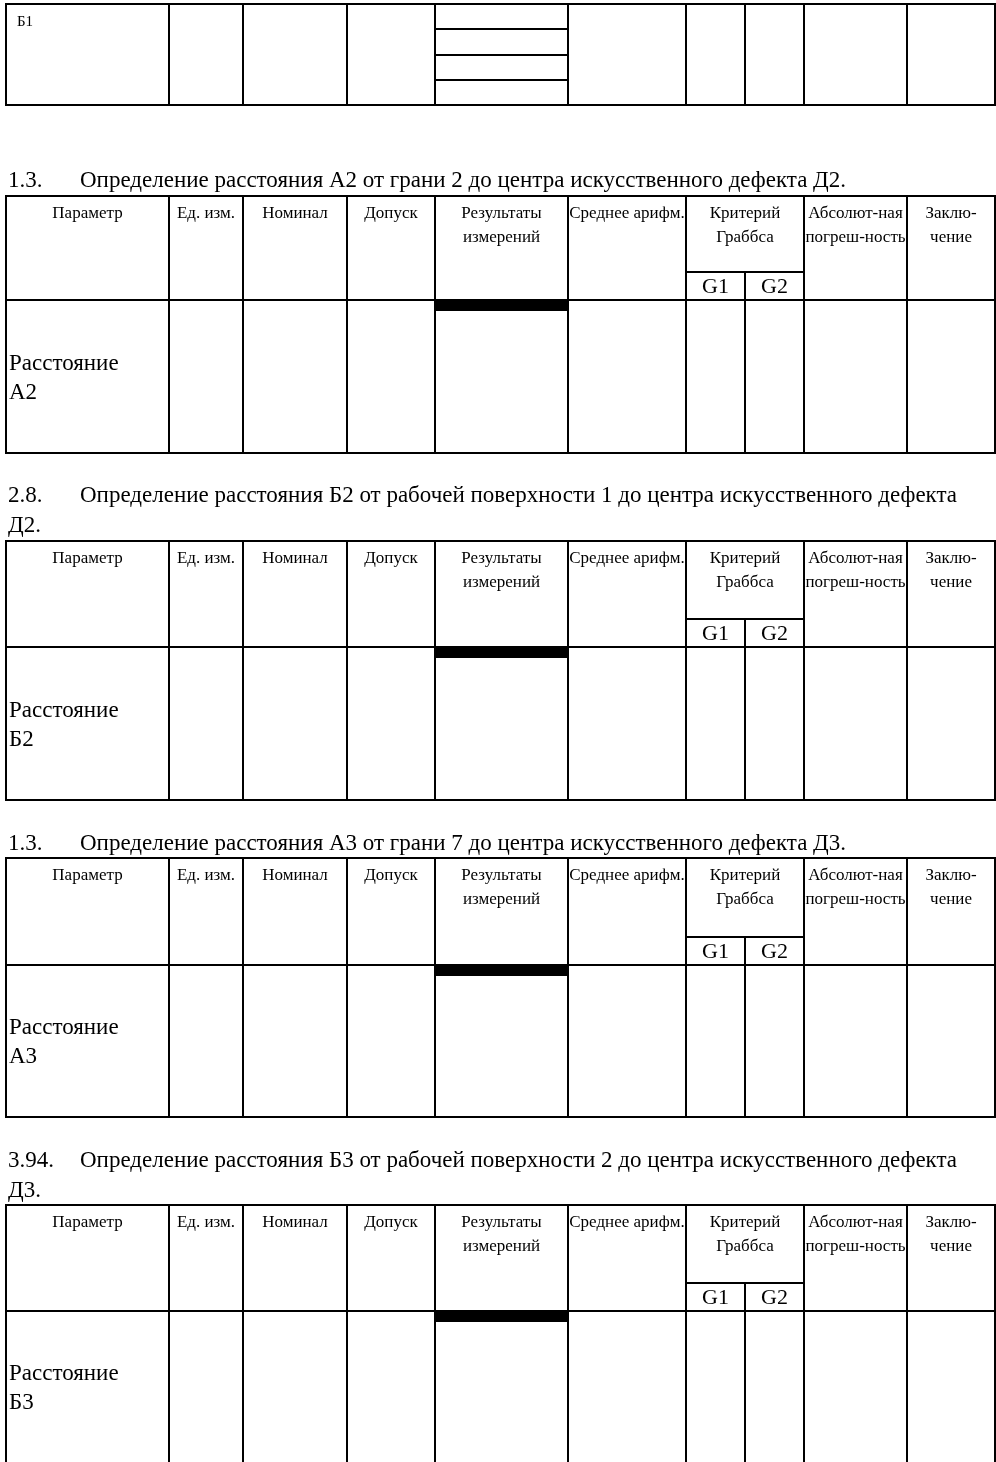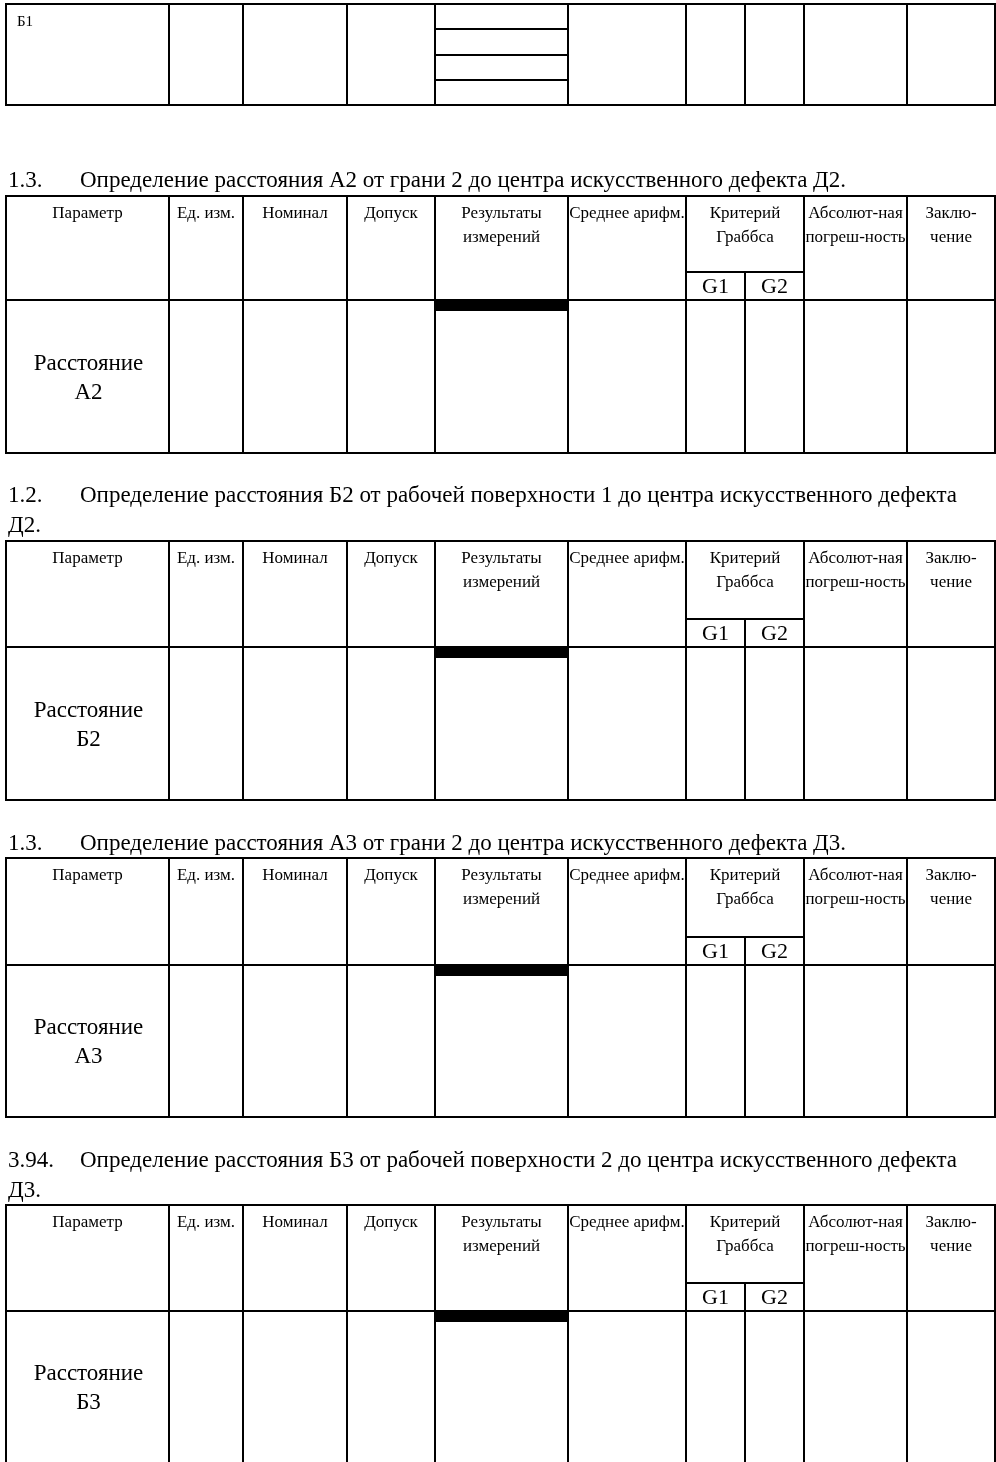--- a/index.html
+++ b/index.html
@@ -11,21 +11,21 @@
     position: absolute; left: 5px; width: 989px;
     border-collapse: collapse; table-layout: fixed;
   }
   .tbl td {
     border: 2px solid #000; padding: 0; vertical-align: top;
     font-size: 17px; line-height: 24px; text-align: center;
   }
   .tbl .hdr { padding-top: 4px; }
   .tbl .g { font-size: 22px; line-height: 26px; vertical-align: middle; padding: 0; }
   .tbl .param {
-    text-align: center; font-size: 23px; line-height: 29px;
+    text-align: left; font-size: 23px; line-height: 29px;
     vertical-align: middle; padding-left: 2px;
   }
   .tbl .param-top { text-align: left; font-size: 15px; line-height: 24px; padding-left: 10px; padding-top: 4px; }
   .res { padding: 0 !important; }
   .res-stack { display: flex; flex-direction: column; height: 100%; }
   .res-stack div { flex: 1; border-bottom: 2px solid #000; }
   .res-stack div:last-child { border-bottom: none; }
   .heading {
     position: absolute; left: 8px; width: 980px;
     font-size: 23px; line-height: 30px; white-space: pre-wrap;
@@ -119,21 +119,21 @@
           </td>
       <td></td>
       <td></td>
       <td></td>
       <td></td>
       <td></td>
     </tr>
   </tbody>
     </table>
 
-  <div class="heading" style="top: 480px;"><span class="num">1.2.</span><span>Определение расстояния Б2 от рабочей поверхности 1 до центра искусственного дефекта Д2.</span></div>
+  <div class="heading" style="top: 480px;"><span class="num">2.8.</span><span>Определение расстояния Б2 от рабочей поверхности 1 до центра искусственного дефекта Д2.</span></div>
   <table class="tbl" style="top: 540px;">
     <colgroup>
       <col style="width:163px">
         <col style="width:74px">
         <col style="width:104px">
         <col style="width:88px">
       <col style="width:133px">
         <col style="width:118px">
         <col style="width:59px">
         <col style="width:59px">
@@ -173,21 +173,21 @@
           </td>
       <td></td>
       <td></td>
       <td></td>
       <td></td>
       <td></td>
     </tr>
   </tbody>
     </table>
 
-  <div class="heading" style="top: 828px;"><span class="num">1.3.</span><span>Определение расстояния А3 от грани 2 до центра искусственного дефекта Д3.</span></div>
+  <div class="heading" style="top: 828px;"><span class="num">1.3.</span><span>Определение расстояния А3 от грани 7 до центра искусственного дефекта Д3.</span></div>
   <table class="tbl" style="top: 857px;">
     <colgroup>
       <col style="width:163px">
         <col style="width:74px">
         <col style="width:104px">
         <col style="width:88px">
       <col style="width:133px">
         <col style="width:118px">
         <col style="width:59px">
         <col style="width:59px">

